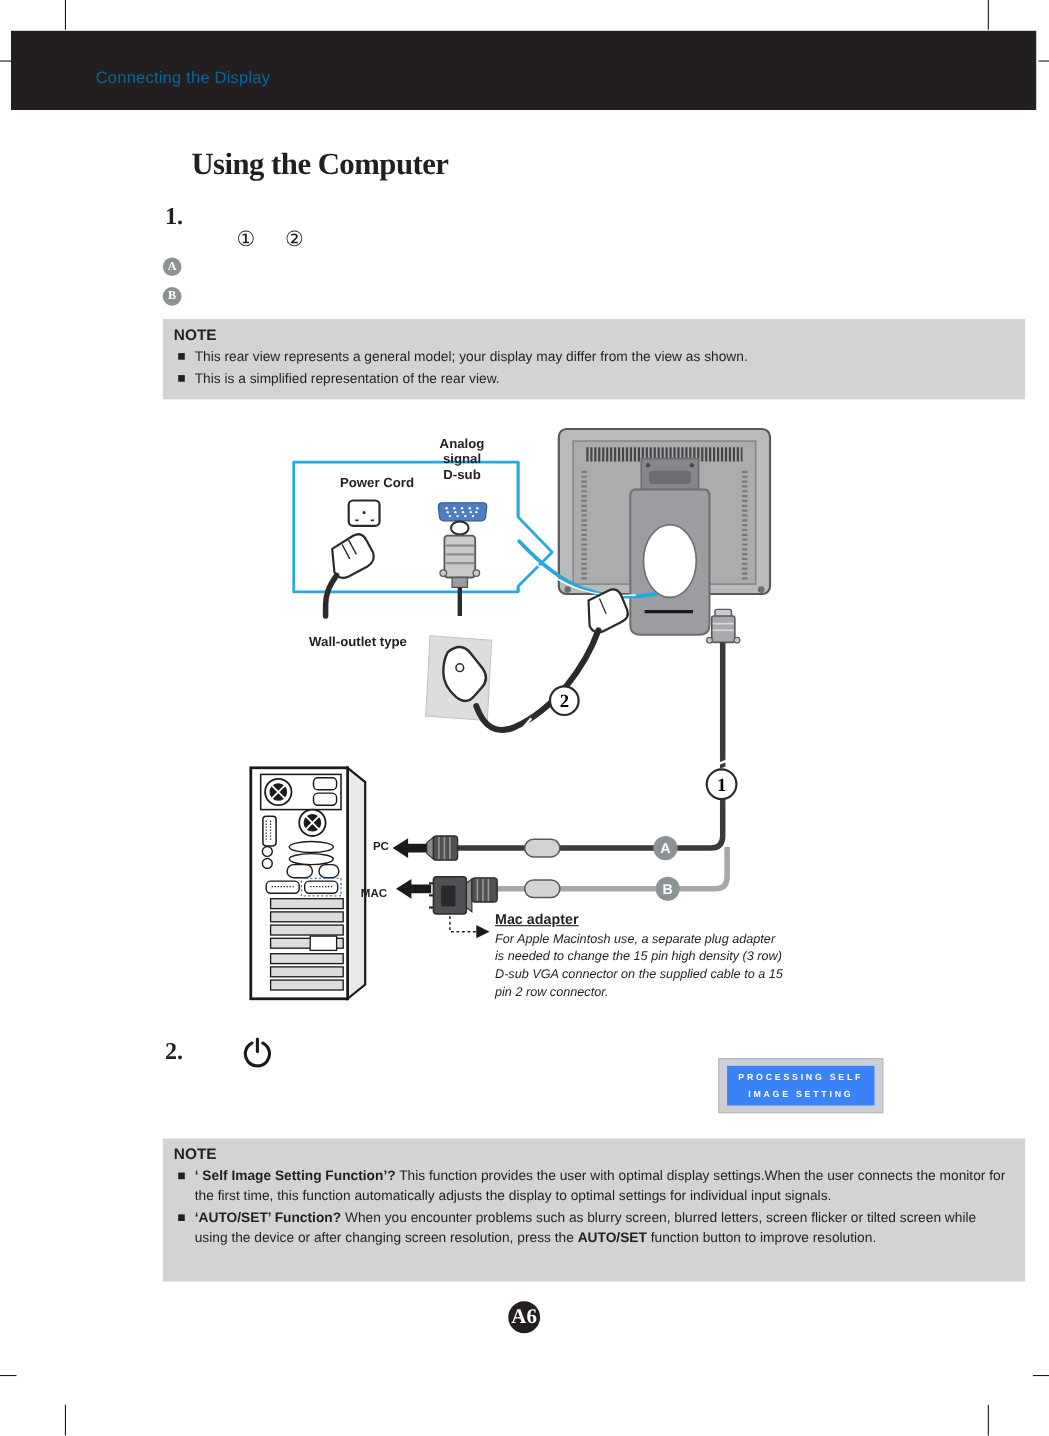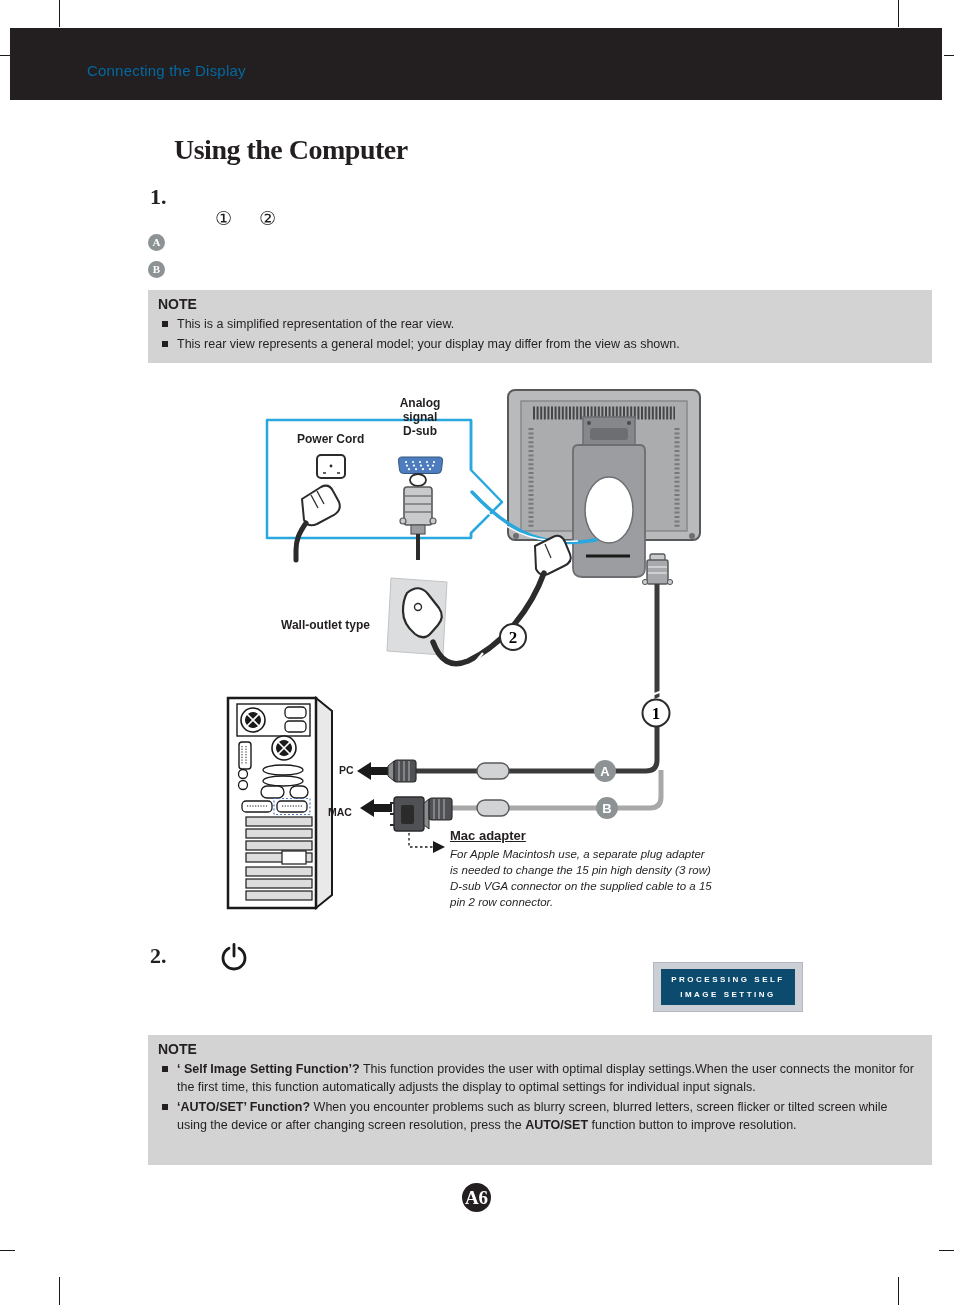--- a/index.html
+++ b/index.html
@@ -26,21 +26,21 @@
   .note-item .sq{flex:0 0 auto;width:6px;height:6px;background:#231f20;margin:6px 9px 0 4px;}
   .note-item .txt{flex:1;}
   .b{font-weight:bold;}
   
   .dlabel{position:absolute;font-weight:bold;font-size:12px;}
   .dlabel-sm{position:absolute;font-weight:bold;font-size:10.5px;}
   .mac-title{position:absolute;left:450px;top:828px;font-weight:bold;font-size:13px;text-decoration:underline;}
   .mac-text{position:absolute;left:450px;top:846px;width:264px;font-style:italic;font-size:11.5px;line-height:16px;}
   
   .osd-outer{position:absolute;left:653px;top:962px;width:150px;height:50px;background:#ccd0d6;border:1px solid #b4b9c0;box-sizing:border-box;}
-  .osd-inner{position:absolute;left:7px;top:6px;right:7px;bottom:6px;background:#0c4a6e;
+  .osd-inner{position:absolute;left:7px;top:6px;right:7px;bottom:6px;background:#3b82f6;
     color:#fff;font-size:8px;font-weight:bold;letter-spacing:2.5px;text-align:center;}
   .osd-inner div{margin-top:6px;}
   
   .page-badge{position:absolute;left:462px;top:1183px;width:29px;height:29px;border-radius:50%;background:#231f20;
     color:#fff;font-family:"Liberation Serif",serif;font-weight:bold;font-size:19px;text-align:center;line-height:29px;}
   svg text{font-family:"Liberation Sans",sans-serif;}
   svg .serif{font-family:"Liberation Serif",serif;}
 </style>
 </head>
 <body>
@@ -61,25 +61,25 @@
 <div class="step-num" style="left:150px;top:184px;">1.</div>
 <div class="circ-digit" style="left:215px;top:207px;">①</div>
 <div class="circ-digit" style="left:259px;top:207px;">②</div>
 <div class="ab-badge" style="left:148px;top:234px;">A</div>
 <div class="ab-badge" style="left:148px;top:261px;">B</div>
 
 <div class="note-box" style="top:290px;height:73px;">
   <div class="note-title">NOTE</div>
   <div class="note-item">
     <span class="sq"></span>
+    <span class="txt">This rear view represents a general model; your display may differ from the view as shown.</span>
+  </div>
+  <div class="note-item">
+    <span class="sq"></span>
     <span class="txt">This is a simplified representation of the rear view.</span>
-  </div>
-  <div class="note-item">
-    <span class="sq"></span>
-    <span class="txt">This rear view represents a general model; your display may differ from the view as shown.</span>
   </div>
 </div>
 
 <svg class="abs" style="left:0;top:370px;" width="954" height="560" viewBox="0 0 954 560">
 
   <g>
     <rect x="508" y="20" width="192" height="150" rx="7" fill="#b9babc" stroke="#58595b" stroke-width="2"></rect>
     <rect x="521" y="31" width="166" height="130" fill="#aaacae" stroke="#87898c" stroke-width="1.5"></rect>
     <line x1="533" y1="43" x2="675" y2="43" stroke="#454648" stroke-width="13" stroke-dasharray="2 1.6"></line>
     <line x1="531" y1="58" x2="531" y2="158" stroke="#77787b" stroke-width="5" stroke-dasharray="2 2.4"></line>
@@ -241,26 +241,26 @@
       <rect x="246" y="471" width="66" height="9"></rect>
       <rect x="246" y="483" width="66" height="9"></rect>
       <rect x="282" y="481" width="24" height="13" fill="#ffffff"></rect>
       <rect x="246" y="497" width="66" height="9"></rect>
       <rect x="246" y="509" width="66" height="9"></rect>
       <rect x="246" y="521" width="66" height="9"></rect>
     </g>
   </g>
 </svg>
 
-<div class="dlabel" style="left:297px;top:432px;">Power Cord</div>
+<div class="dlabel" style="left:309px;top:432px;">Power Cord</div>
 <div class="dlabel" style="left:383px;top:396px;width:74px;text-align:center;">
   <div>Analog signal</div>
   <div>D-sub</div>
 </div>
-<div class="dlabel" style="left:281px;top:618px;">Wall-outlet type</div>
+<div class="dlabel" style="left:281px;top:576px;">Wall-outlet type</div>
 <div class="dlabel-sm" style="left:339px;top:764px;text-align:center;">PC</div>
 <div class="dlabel-sm" style="left:328px;top:806px;">MAC</div>
 <div class="mac-title">Mac adapter</div>
 <div class="mac-text">For Apple Macintosh use, a  separate plug adapter is needed to change the 15 pin high density (3 row) D-sub VGA connector on the supplied cable to a 15 pin 2 row connector.</div>
 
 <div class="step-num" style="left:150px;top:943px;">2.</div>
 <svg class="abs" style="left:219px;top:942px;" width="30" height="30" viewBox="0 0 30 30">
   <path d="M10 6.2 A 11 11 0 1 0 20 6.2" fill="none" stroke="#1a1a1a" stroke-width="2.8" stroke-linecap="round"></path>
   <line x1="15" y1="2.5" x2="15" y2="14" stroke="#1a1a1a" stroke-width="2.8" stroke-linecap="round"></line>
 </svg>

